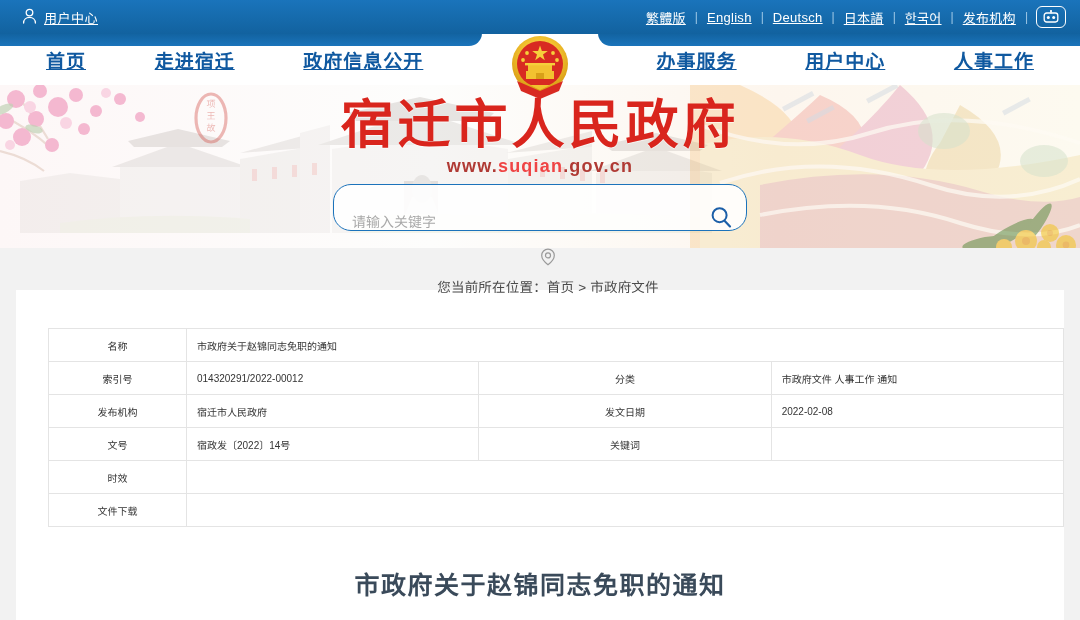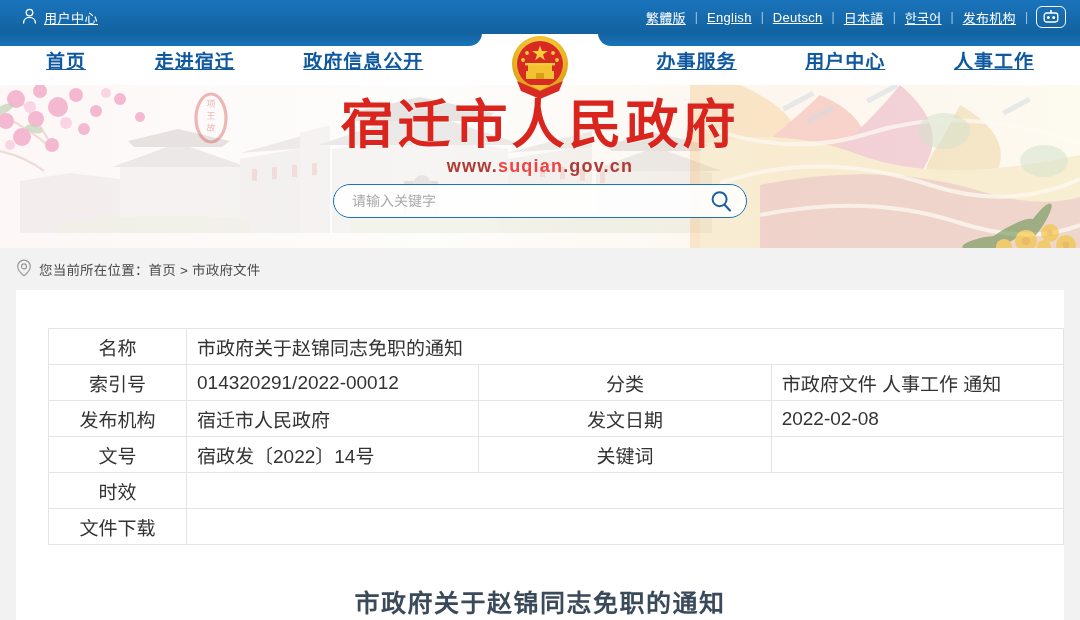--- a/index.html
+++ b/index.html
@@ -157,26 +157,26 @@
     letter-spacing: 1.2px;
   }
   .brand-url .hl { color: #ef4444; }
 
   .searchbox {
     position: absolute;
     left: 50%;
     transform: translateX(-50%);
     top: 99px;
     width: 414px;
-    height: 34px;
+    height: 47px;
     background: rgba(255,255,255,.88);
     border: 1.6px solid #1c73bb;
     border-radius: 18px;
     display: flex;
-    align-items: center;
+    align-items: flex-end;
     padding: 0 12px 0 18px;
     z-index: 3;
   }
 
   .search-input {
     flex: 1;
     border: 0;
     outline: 0;
     background: transparent;
     font-family: "Liberation Sans", sans-serif;
@@ -193,41 +193,42 @@
   }
 
   
   .crumbbar {
     height: 42px;
     display: flex;
     align-items: center;
     padding-left: 16px;
     gap: 7px;
     background: #f2f2f2;
+    flex-direction: column;
   }
 
   .crumb-text {
     font-size: 13.5px;
     color: #4a4a4a;
     letter-spacing: .2px;
   }
 
   
   .card {
     margin: 0 16px;
     background: #ffffff;
     min-height: 330px;
     padding: 38px 32px 0 32px;
   }
 
   table.meta {
     width: 1016px;
     border-collapse: collapse;
     table-layout: fixed;
-    font-size: 19px;
+    font-size: 10px;
   }
 
   table.meta td {
     border: 1px solid #e4e4e4;
     height: 33px;
     padding: 4px 10px;
     color: #333;
     vertical-align: middle;
   }
 

